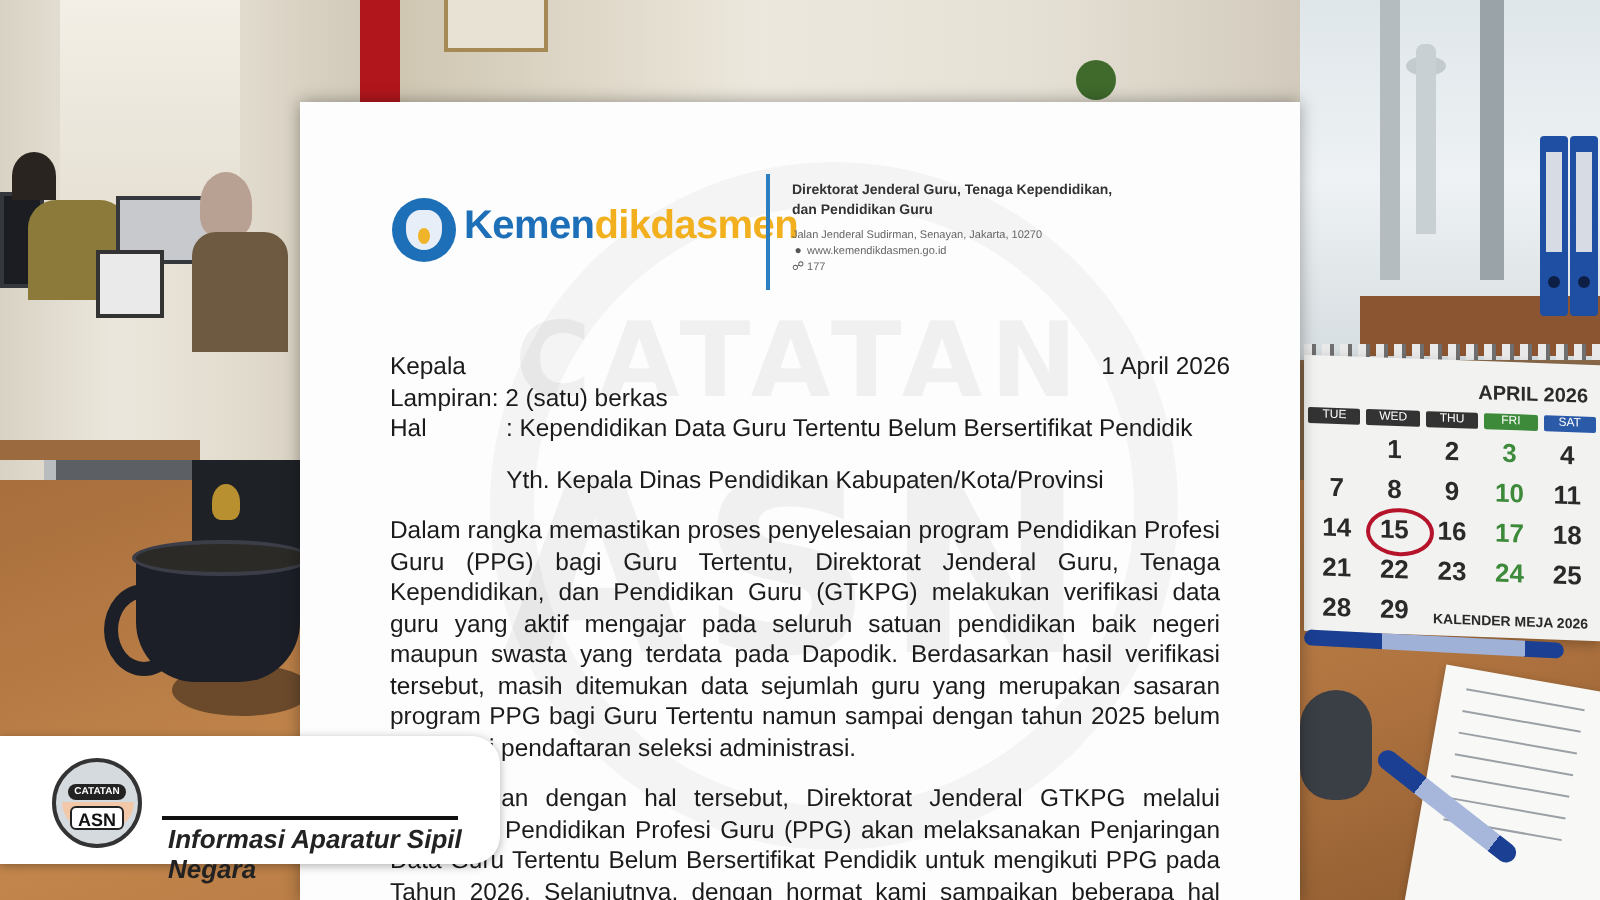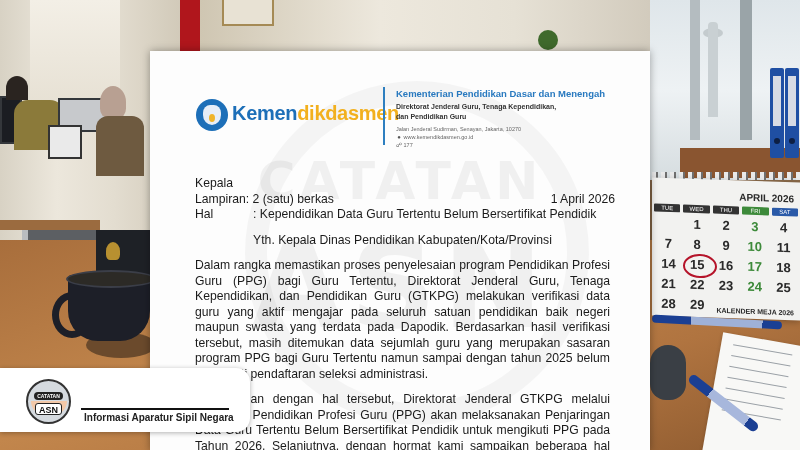--- a/index.html
+++ b/index.html
@@ -66,33 +66,33 @@
     .lh-divider { position:absolute; left:233px; top:8px; width:2px; height:58px; background:#2e7fc0; }
     .lh-right { position:absolute; left:246px; top:9px; }
     .lh-ministry { font-size:9.5px; font-weight:bold; color:#2879bf; white-space:nowrap; }
     .lh-dir { font-size:7px; font-weight:bold; color:#333; line-height:10px; margin-top:3px; }
     .lh-addr { font-size:5.5px; color:#666; margin-top:3px; line-height:8px; }
     .lh-addr .ico { display:inline-block; width:6px; text-align:center; color:#555; font-size:6px; }
 
     .body { position:absolute; left:45px; top:125px; width:415px; color:#1b1b1b; font-size:12.2px; line-height:15.5px; }
     .meta-row { display:flex; white-space:nowrap; }
     .meta-key { width:58px; }
-    .meta-date { position:absolute; right:-5px; top:16px; }
+    .meta-date { position:absolute; right:-5px; top:0; }
     .addressee { margin-top:10px;text-align:center; }
     .para { margin-top:10px; text-align:justify; }
 
     
     .brand-badge { position:absolute; left:0; top:368px; width:250px; height:64px; background:#fff; border-radius:0 14px 14px 0; box-shadow:0 1px 5px rgba(0,0,0,.3); }
     .badge-circle { position:absolute; left:26px; top:11px; width:45px; height:45px; border-radius:50%; background:#d5dadf; border:2px solid #333; box-sizing:border-box; }
     .badge-circle::before { content:""; position:absolute; left:3px; top:20px; width:36px; height:14px; background:#f3c8a8; border-radius:0 0 18px 18px; }
     .badge-top { position:absolute; left:6px; top:11px; width:29px; height:8px; background:#222; color:#fff; font-size:5px; font-weight:bold; text-align:center; line-height:8px; border-radius:4px; }
     .badge-bot { position:absolute; left:7px; top:22px; width:27px; height:12px; background:#fff; border:1.5px solid #222; color:#111; font-size:9px; font-weight:900; text-align:center; line-height:12px; border-radius:3px; box-sizing:border-box; }
     .badge-title { position:absolute; left:81px; top:12px; font-size:22px; font-weight:900; color:#111; letter-spacing:-0.3px; font-family:"DejaVu Sans", sans-serif; }
     .badge-line { position:absolute; left:81px; top:40px; width:148px; height:2px; background:#111; }
-    .badge-sub { position:absolute; left:84px; top:44px; font-size:10px; font-weight:bold; color:#222; }
+    .badge-sub { position:absolute; left:84px; top:44px; font-size:13px; font-weight:bold; font-style:italic; color:#222; }
   </style>
 </head>
 <body>
 
 <div class="bg">
   <div class="bg-wall-left"></div>
   <div class="bg-window-left"></div>
   <div class="bg-office">
     <div class="monitor" style="left:0;top:26px;width:18px;height:44px;"></div>
     <div class="person" style="left:6px;top:6px;width:22px;height:24px;background:#2a2420;"></div>
@@ -188,21 +188,20 @@
 
   <div class="letterhead">
     <div class="logo">
         <div class="logo-inner"></div>
       </div>
     <div class="brand">
       <span class="b1">Kemen</span><span class="b2">dikdasmen</span>
     </div>
     <div class="lh-divider"></div>
     <div class="lh-right">
-      <div class="lh-ministry">Kementerian Pendidikan Dasar dan Menengah</div>
       <div class="lh-dir">
         <div>Direktorat Jenderal Guru, Tenaga Kependidikan,</div>
         <div>dan Pendidikan Guru</div>
       </div>
       <div class="lh-addr">
         <div>Jalan Jenderal Sudirman, Senayan, Jakarta, 10270</div>
         <div><span class="ico">●</span> <span>www.kemendikdasmen.go.id</span></div>
         <div><span class="ico">☍</span> <span>177</span></div>
       </div>
     </div>

